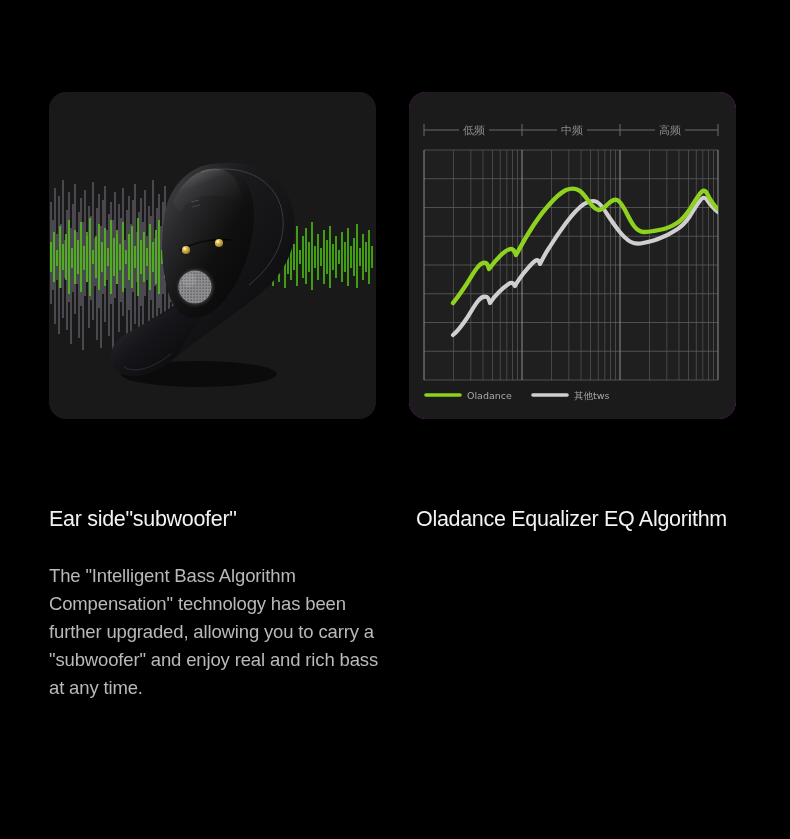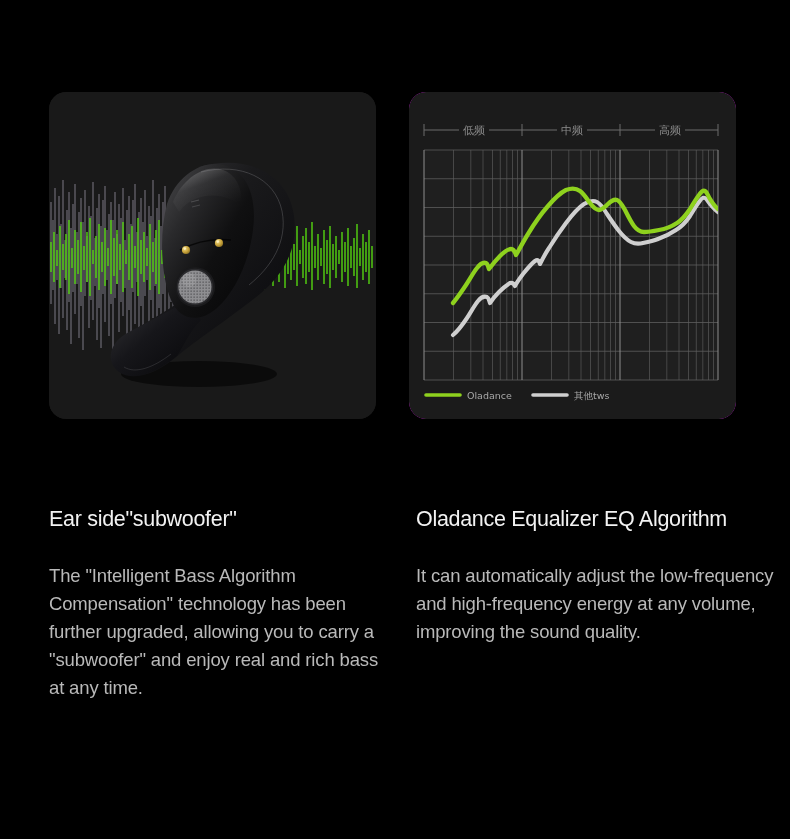--- a/index.html
+++ b/index.html
@@ -524,18 +524,15 @@
 
     <div class="col col-left">
       <h2 class="feature-title">Ear side"subwoofer"</h2>
       <div class="feature-body">
         <p>The "Intelligent Bass Algorithm Compensation" technology has been further upgraded, allowing you to carry a "subwoofer" and enjoy real and rich bass at any time.</p>
       </div>
     </div>
 
     <div class="col col-right">
       <h2 class="feature-title">Oladance Equalizer EQ Algorithm</h2>
-      <div class="feature-body">
-        <p>It can automatically adjust the low-frequency and high-frequency energy at any volume, improving the sound quality.</p>
-      </div>
     </div>
   </div>
 </div>
 
 </body></html>

